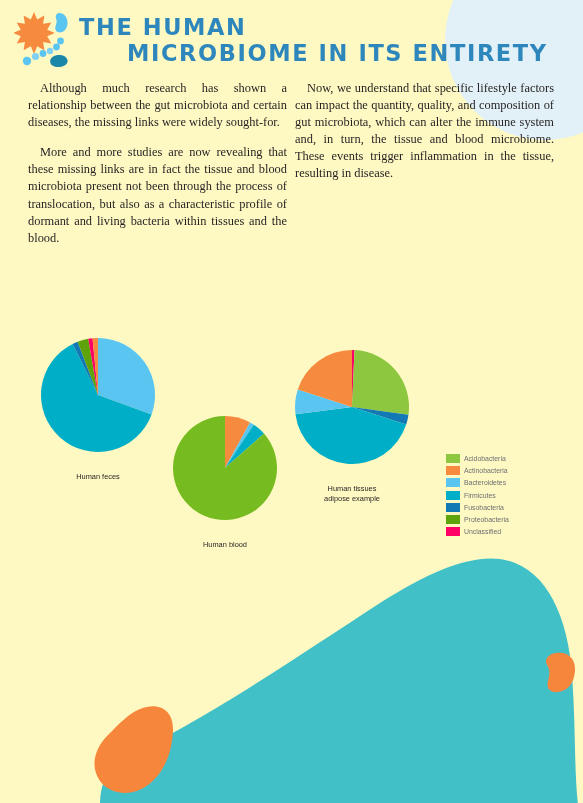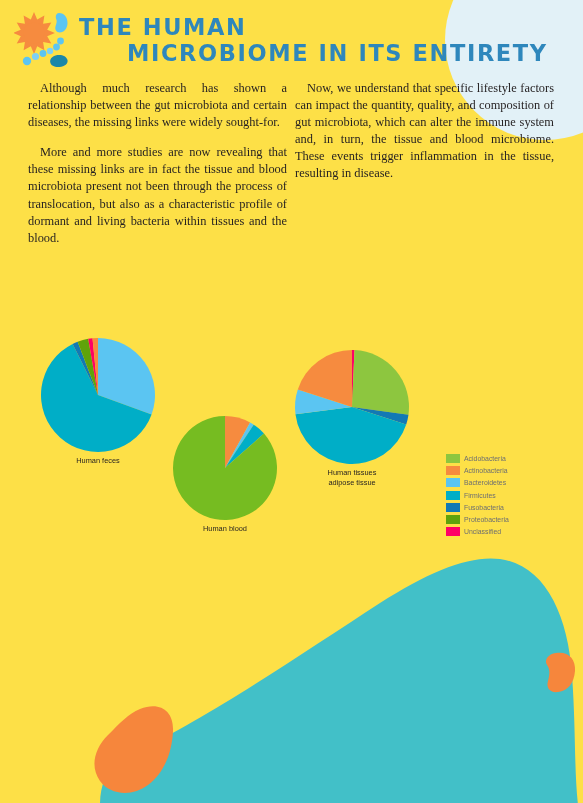--- a/index.html
+++ b/index.html
@@ -14,21 +14,21 @@
     overflow: hidden;
     position: relative;
   }
 
   #page {
     position: absolute;
     left: 0; top: 0;
     width: 583px;
     height: 803px;
     overflow: hidden;
-    background: #fde047;
+    background: #fef9c3;
   }
 
   
   .deco-circle-tr {
     position: absolute;
     right: -62px;
     top: -60px;
     width: 200px;
     height: 200px;
     border-radius: 50%;
@@ -108,21 +108,21 @@
     position: absolute;
     left: 0;
     top: 325px;
     width: 583px;
     height: 240px;
     z-index: 2;
   }
   .pie-wrap { position: absolute; }
   .pie-wrap svg { display: block; }
   .pie-label {
-    margin-top: 1px;
+    margin-top: 17px;
     text-align: center;
     font-family: "Liberation Sans", sans-serif;
     font-size: 7.4px;
     line-height: 9.6px;
     color: #231f20;
   }
 
   
   .legend {
     position: absolute;
@@ -229,21 +229,21 @@
       <svg width="120" height="120" viewBox="0 0 120 120">
           <path d="M 60 60 L 60 3 A 57 57 0 0 1 62.5061827441183 3.0551227233468907 Z" fill="#FF0066"></path>
           <path d="M 60 60 L 62.5061827441183 3.0551227233468907 A 57 57 0 0 1 116.45630126470911 67.85404656902438 Z" fill="#8DC63F"></path>
           <path d="M 60 60 L 116.45630126470911 67.85404656902438 A 57 57 0 0 1 114.21022142882376 77.61396867937201 Z" fill="#1279B5"></path>
           <path d="M 60 60 L 114.21022142882376 77.61396867937201 A 57 57 0 0 1 3.449462025074766 67.14399431316536 Z" fill="#00AEC7"></path>
           <path d="M 60 60 L 3.449462025074766 67.14399431316536 A 57 57 0 0 1 5.789778571176242 42.38603132062801 Z" fill="#5BC5F2"></path>
           <path d="M 60 60 L 5.789778571176242 42.38603132062801 A 57 57 0 0 1 59.99999999999999 3 Z" fill="#F68B3F"></path>
         </svg>
       <div class="pie-label">
           <div>Human tissues</div>
-          <div>adipose tissue</div>
+          <div>adipose example</div>
         </div>
     </div>
   </div>
 
   <div class="legend" id="legend">
       <div class="legend-row">
         <span class="legend-swatch" style="background: rgb(141, 198, 63);"></span>
         <span class="legend-label">Acidobacteria</span>
       </div>
       <div class="legend-row">

